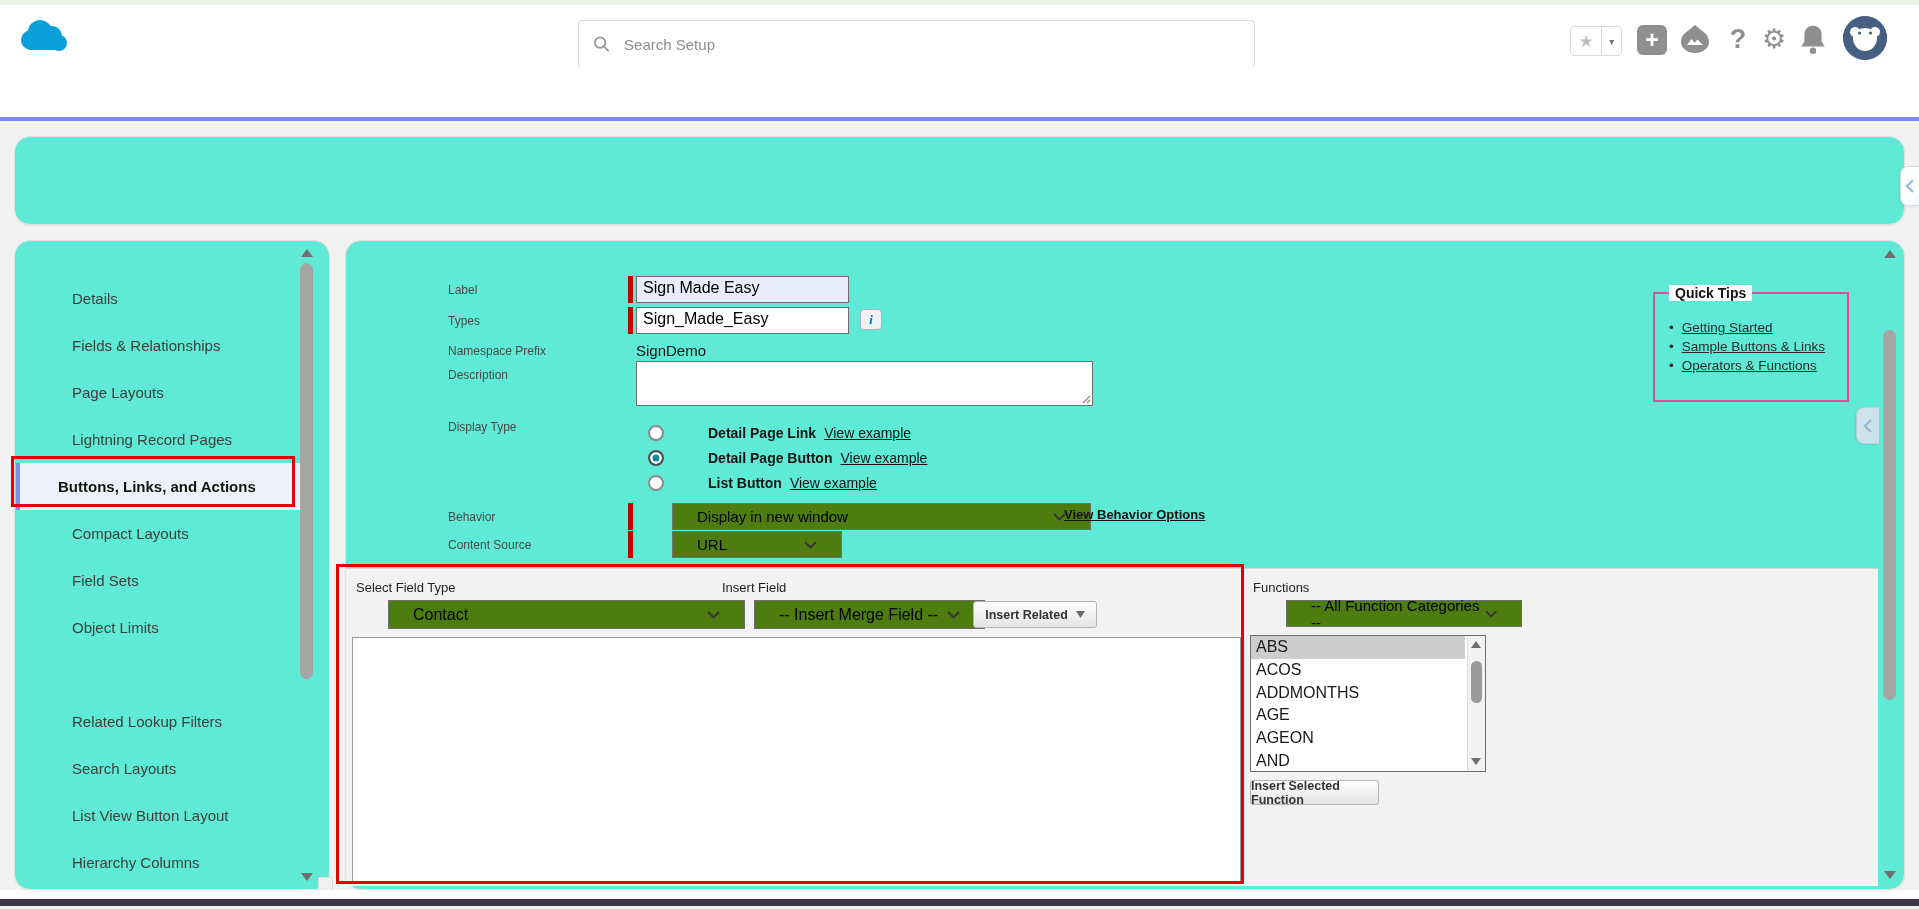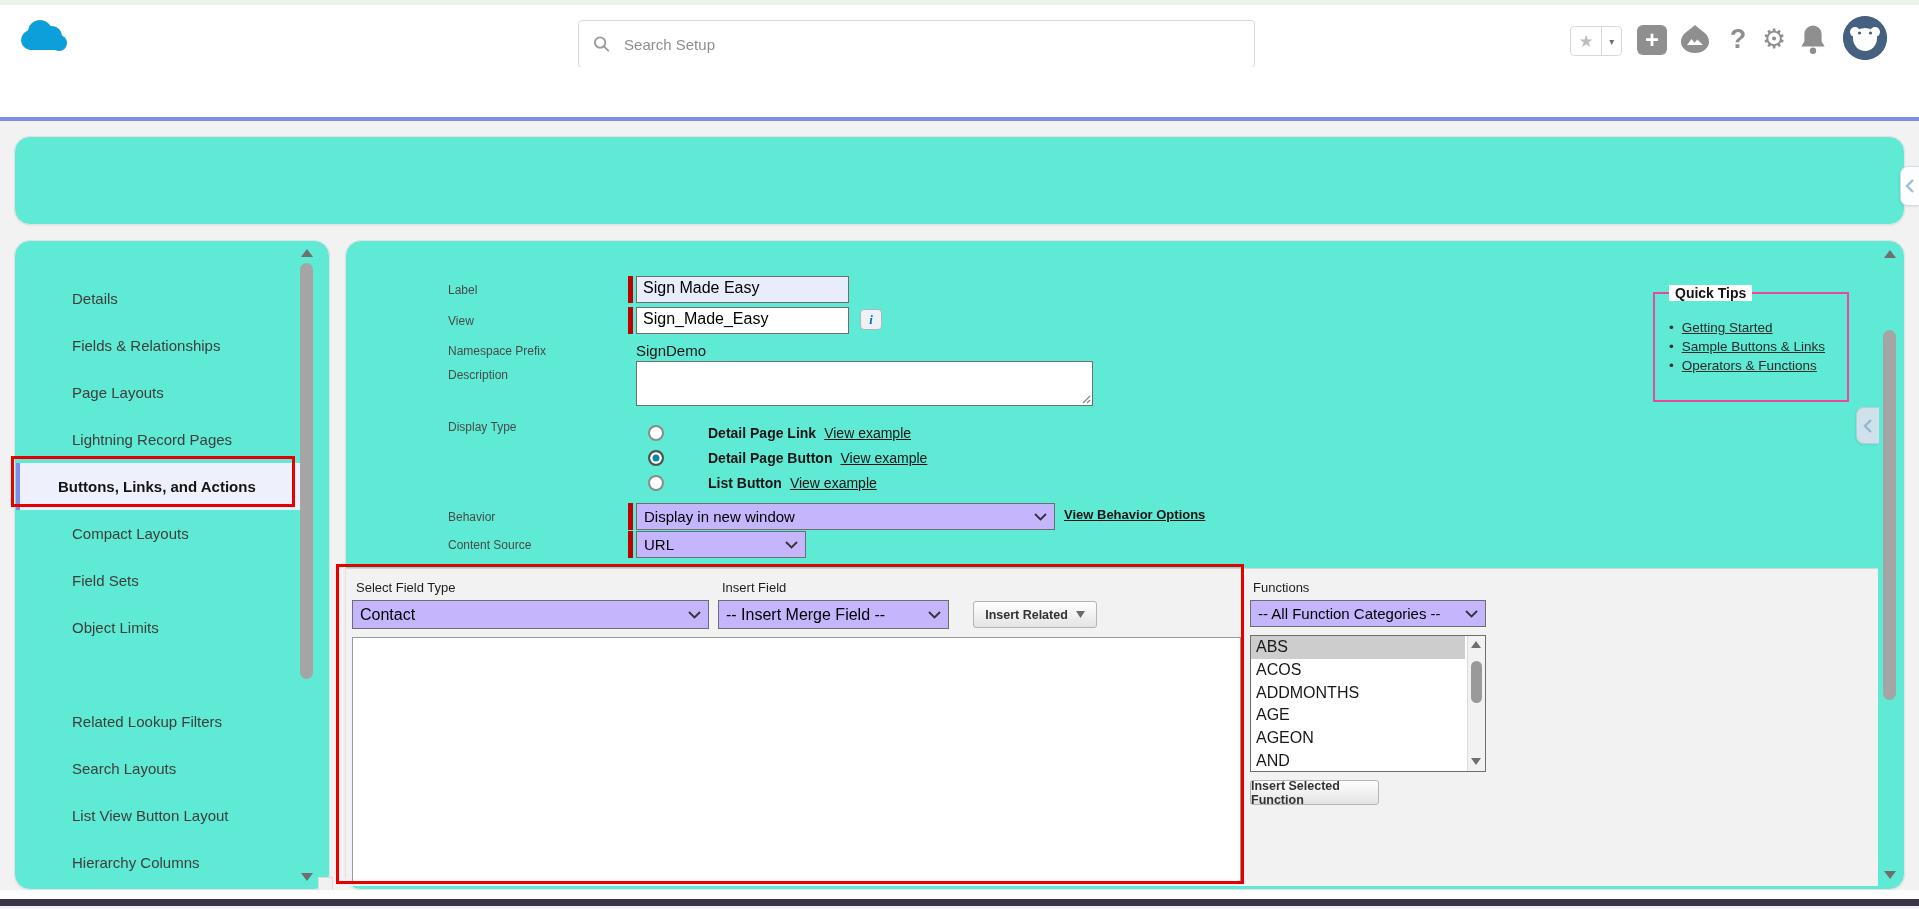--- a/index.html
+++ b/index.html
@@ -55,22 +55,22 @@
   .vthumb{background:#a5a5a5;border-radius:7px;}
   .scroll-arrow{width:0;height:0;border-left:6px solid transparent;border-right:6px solid transparent;}
   .arr-up{border-bottom:8px solid #6f6f6f;}
   .arr-down{border-top:8px solid #6f6f6f;}
   
   #maincard{left:345px;top:240px;width:1560px;height:650px;}
   .flabel{position:absolute;left:448px;width:160px;font-size:12px;font-weight:normal;color:#4a4a4a;}
   .req{position:absolute;left:628px;width:5px;background:#c00000;}
   .tbox{position:absolute;border:1px solid #6e6e6e;background:#fff;font-size:16px;color:#000;
         padding:2px 6px;box-sizing:border-box;overflow:hidden;white-space:nowrap;}
-  .sel{position:absolute;border:1px solid #6e6e6e;background:#c4b5fd;font-size:15px;color:#000;
-       display:flex;align-items:center;justify-content:space-between;padding:0 7px;box-sizing:border-box;cursor:pointer;}
+  .sel{position:absolute;border:1px solid #6e6e6e;background:#4d7c0f;font-size:15px;color:#000;
+       display:flex;align-items:center;justify-content:space-between;padding:0 24px;box-sizing:border-box;cursor:pointer;margin-left:36px;}
   .radio{width:16px;height:16px;border-radius:50%;border:2px solid #8b8b8b;background:#fff;box-sizing:border-box;flex:none;cursor:pointer;}
   .radio.on{border-color:#4f4f4f;background:#0e8796;box-shadow:inset 0 0 0 2.5px #fff;}
   .radiorow{position:absolute;left:648px;display:flex;align-items:center;gap:8px;height:20px;}
   .radiorow b{font-size:14px;color:#141414;padding-left:36px;}
   .uline{text-decoration:underline;color:#141414;font-size:14px;cursor:pointer;}
   .gbtn{background:linear-gradient(#fefefe,#e4e4e4);border:1px solid #b4b4b4;border-radius:3px;
         font-weight:bold;font-size:12.5px;color:#333;display:flex;align-items:center;justify-content:center;
         gap:8px;box-sizing:border-box;cursor:pointer;}
   
   #formulasec{left:346px;top:568px;width:1532px;height:318px;background:#f2f2f2;border-top:1px solid #d5d5d5;}
@@ -221,21 +221,21 @@
     <div class="abs scroll-arrow arr-down" style="left:286px;top:632px"></div>
   </div>
   <div class="abs redbox" style="left:11px;top:456px;width:284px;height:51px"></div>
 
   <div class="abs card" id="maincard"></div>
 
   <div class="flabel" style="top:283px">Label</div>
   <div class="abs req" style="top:276px;height:27px"></div>
   <div class="abs tbox" style="left:636px;top:276px;width:213px;height:27px;background:#e8ecfb">Sign Made Easy</div>
 
-  <div class="flabel" style="top:314px">View</div>
+  <div class="flabel" style="top:314px">Types</div>
   <div class="abs req" style="top:307px;height:27px"></div>
   <div class="abs tbox" style="left:636px;top:307px;width:213px;height:27px">Sign_Made_Easy</div>
   <div class="abs" style="left:860px;top:309px;width:22px;height:21px;border:1px solid #adb5bd;border-radius:4px;background:#eef1f6;display:flex;align-items:center;justify-content:center;font:italic bold 13px 'Liberation Serif',serif;color:#0070d2">i</div>
 
   <div class="flabel" style="top:344px">Namespace Prefix</div>
   <div class="abs" style="left:636px;top:342px;font-size:15px;color:#141414">SignDemo</div>
 
   <div class="flabel" style="top:368px">Description</div>
   <div class="abs tbox" style="left:636px;top:361px;width:457px;height:45px"></div>
   <svg class="abs" style="left:1081px;top:394px" width="10" height="10" viewBox="0 0 10 10">

